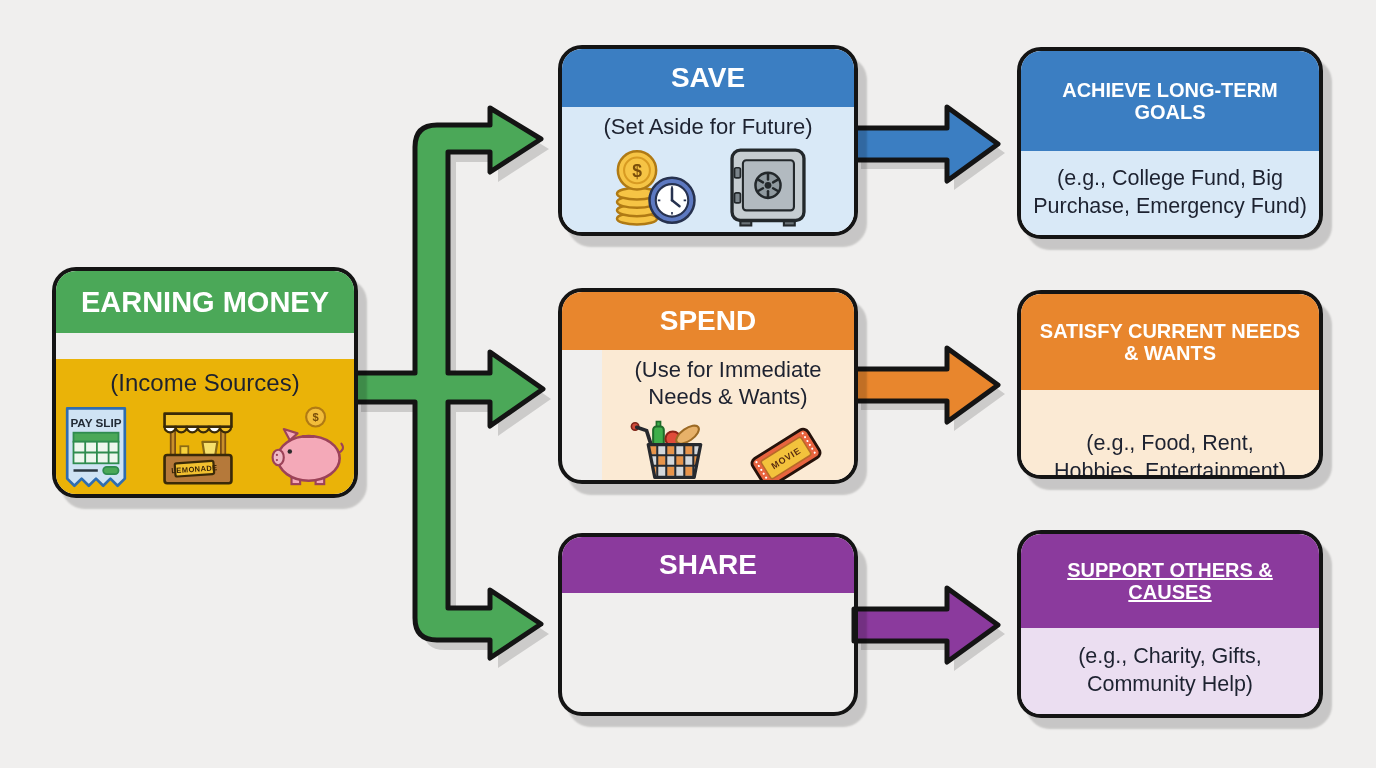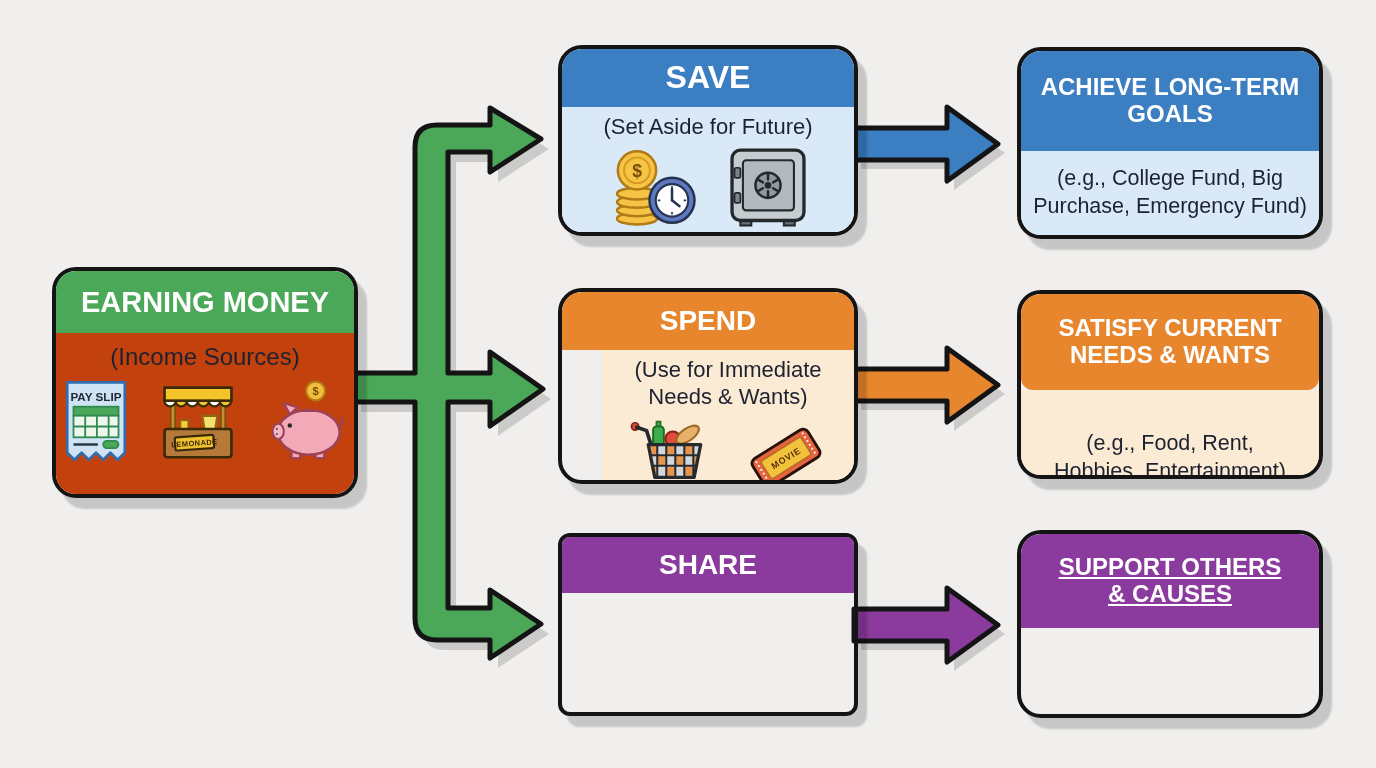--- a/index.html
+++ b/index.html
@@ -22,48 +22,48 @@
   .node-body{
     flex:1 1 auto;display:flex;flex-direction:column;align-items:center;
     text-align:center;color:#1d2230;
   }
   .subtitle{line-height:1.22;}
   .icon-row{display:flex;align-items:flex-end;justify-content:center;}
 
   
   #earning{left:52px;top:267px;width:306px;height:231px;}
   #earning .node-header{height:62px;background:#4ba858;font-size:29px;}
-  #earning .node-body{background:#c2410c;}
+  #earning .node-body{background:#eab308;margin-top:26px;}
   #earning .subtitle{font-size:24px;margin-top:9px;}
   #earning .icon-row{gap:22px;margin-top:6px;align-items:center;}
 
   
   #save{left:558px;top:45px;width:300px;height:191px;}
-  #save .node-header{height:58px;background:#3b7ec2;font-size:32px;}
+  #save .node-header{height:58px;background:#3b7ec2;font-size:28px;}
   #save .node-body{background:#d9e9f7;}
   #spend{left:558px;top:288px;width:300px;height:196px;}
   #spend .node-header{height:58px;background:#e8862d;font-size:28px;}
   #spend .node-body{background:#fbead4;margin-left:40px;}
   #spend .subtitle{max-width:232px;}
-  #share{left:558px;top:533px;width:300px;height:183px;border-radius:12px;}
+  #share{left:558px;top:533px;width:300px;height:183px;}
   #share .node-header{height:56px;background:#8b3a9d;font-size:28px;}
   #share .node-body{background:#ebdef1;}
   .mid .subtitle{font-size:22px;margin-top:7px;}
   .mid .icon-row{gap:20px;margin-top:4px;}
 
   
-  .outcome .node-header{font-size:24px;padding:0 14px;}
+  .outcome .node-header{font-size:20px;padding:0 14px;}
   .outcome .node-body{justify-content:center;}
   .outcome .subtitle{font-size:21.5px;line-height:1.3;}
   #achieve{left:1017px;top:47px;width:306px;height:192px;}
   #achieve .node-header{height:100px;background:#3b7ec2;}
   #achieve .node-body{background:#d9e9f7;}
   #achieve .subtitle{max-width:292px;}
   #satisfy{left:1017px;top:290px;width:306px;height:189px;}
-  #satisfy .node-header{height:96px;background:#e8862d;border-radius:12px;}
+  #satisfy .node-header{height:96px;background:#e8862d;}
   #satisfy .node-body{background:#fbead4;}
   #satisfy .subtitle{max-width:250px;margin-top:40px;}
   #support{left:1017px;top:530px;width:306px;height:188px;}
   #support .node-header{height:94px;background:#8b3a9d;}
   #support .node-header .hdr-text{max-width:245px;text-decoration:underline;}
   #support .node-body{background:#ebdef1;}
   #support .subtitle{max-width:235px;}
 
   .arrow-svg{position:absolute;overflow:visible;z-index:1;}
   #trident{left:350px;top:95px;}
@@ -278,13 +278,16 @@
   </div>
   <div class="node-body">
     <div class="subtitle">(e.g., Food, Rent, Hobbies, Entertainment)</div>
   </div>
 </div>
 
 <div id="support" class="node outcome">
   <div class="node-header">
     <span class="hdr-text">SUPPORT OTHERS &amp; CAUSES</span>
   </div>
+  <div class="node-body">
+    <div class="subtitle">(e.g., Charity, Gifts, Community Help)</div>
+  </div>
 </div>
 
 </body></html>

